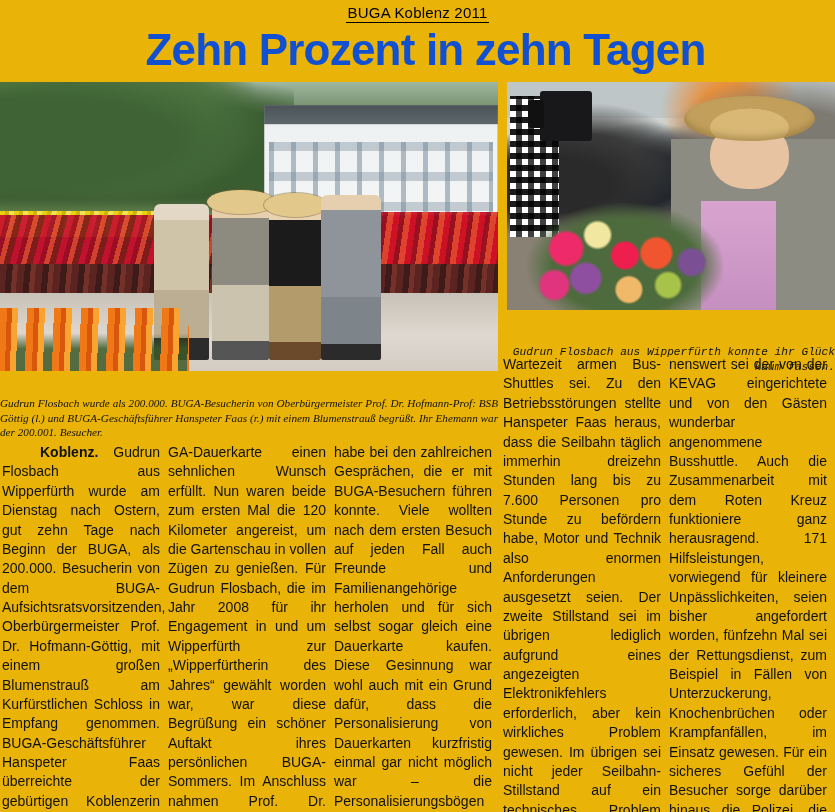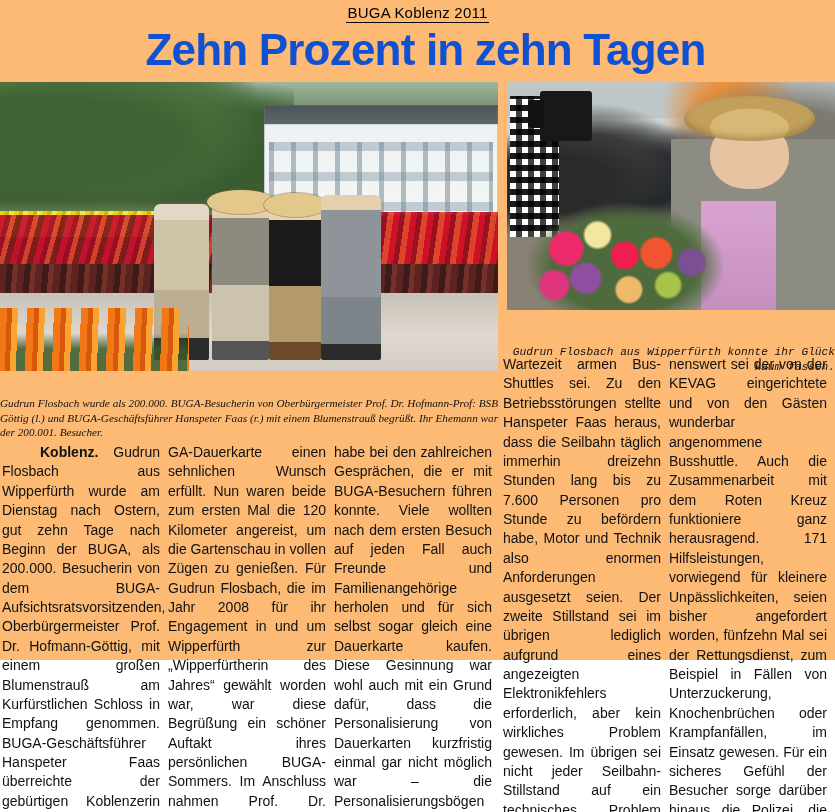--- a/index.html
+++ b/index.html
@@ -10,22 +10,22 @@
   body {
     width: 835px;
     height: 812px;
     font-family: "Liberation Sans", sans-serif;
     color: #000000;
     overflow: hidden;
   }
   .page {
     position: relative;
     width: 835px;
-    height: 660px;
-    background: #fdba74;
+    height: 812px;
+    background: #eab308;
   }
 
   
   .masthead {
     padding-top: 4px;
     text-align: center;
   }
   .kicker {
     font-family: "Liberation Sans", sans-serif;
     font-size: 15px;

